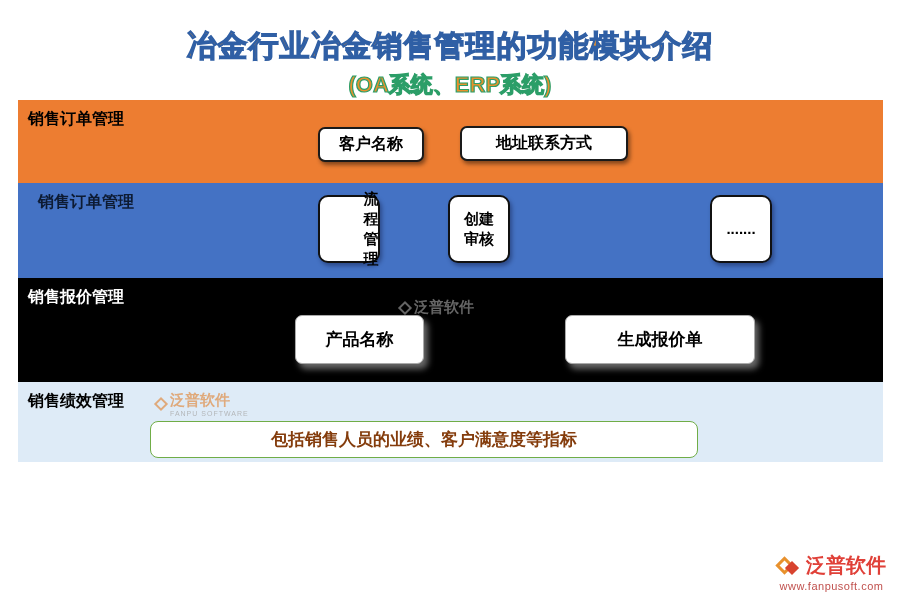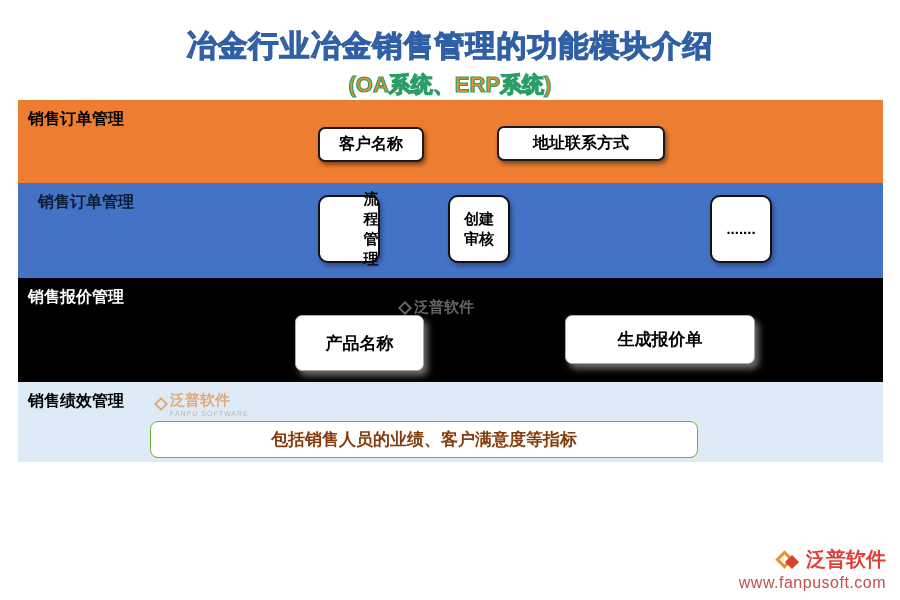--- a/index.html
+++ b/index.html
@@ -33,31 +33,31 @@
   .band3 .band-label { color:#ffffff; }
 
   
   .pill {
     position:absolute; background:#ffffff; color:#000000;
     display:flex; align-items:center; justify-content:center;
     font-weight:bold; font-size:16px; text-align:center;
   }
   
   .p1a { left:300px; top:27px; width:106px; height:35px; border:2px solid #1a1a1a; border-radius:7px; box-shadow:2px 3px 4px rgba(0,0,0,0.45); }
-  .p1b { left:479px; top:26px; width:168px; height:35px; border:2px solid #1a1a1a; border-radius:7px; box-shadow:2px 3px 4px rgba(0,0,0,0.45); }
+  .p1b { left:442px; top:26px; width:168px; height:35px; border:2px solid #1a1a1a; border-radius:7px; box-shadow:2px 3px 4px rgba(0,0,0,0.45); }
   
   .sq {
     top:12px; width:62px; height:68px;
     border:2px solid #111111; border-radius:10px;
     white-space:pre-line; line-height:1.35; font-size:15px;
     box-shadow:2px 3px 4px rgba(0,0,30,0.35);
   }
   .sq1 { left:300px;padding-left:44px; } .sq2 { left:430px; } .sq3 { left:565px; } .sq4 { left:692px; }
   
-  .p3a { left:277px; top:37px; width:129px; height:56px; border:1px solid #aaaaaa; border-radius:7px; font-size:17px; box-shadow:4px 5px 6px rgba(140,140,140,0.75); }
+  .p3a { left:277px; top:37px; width:129px; height:49px; border:1px solid #aaaaaa; border-radius:7px; font-size:17px; box-shadow:4px 5px 6px rgba(140,140,140,0.75); }
   .p3b { left:547px; top:37px; width:190px; height:49px; border:1px solid #aaaaaa; border-radius:7px; font-size:17px; box-shadow:4px 5px 6px rgba(140,140,140,0.75); }
   
   .p4 {
     left:132px; top:39px; width:548px; height:37px;
     border:1.5px solid #70AD47; border-radius:8px;
     color:#843C0C; font-size:17px;
   }
 
   
   .wm { position:absolute; display:flex; align-items:center; gap:4px; font-weight:bold; pointer-events:none; }
@@ -66,21 +66,21 @@
   .wm .wm-sub { display:block; font-size:7px; font-weight:normal; letter-spacing:1px; color:#aaaaaa; }
   .wm-diamond { width:10px; height:10px; border:2px solid currentColor; transform:rotate(45deg); display:inline-block; }
 
   
   .footer { position:absolute; right:14px; bottom:8px; text-align:center; }
   .footer-row { display:flex; align-items:center; justify-content:flex-end; gap:5px; }
   .logo-icon { position:relative; width:24px; height:24px; display:inline-block; }
   .logo-icon .d1 { position:absolute; left:1px; top:5px; width:13px; height:13px; border:3px solid #E8912D; transform:rotate(45deg); }
   .logo-icon .d2 { position:absolute; left:10px; top:9px; width:10px; height:10px; background:#D8432F; transform:rotate(45deg); }
   .footer-name { font-size:20px; font-weight:bold; color:#E04038; }
-  .footer-url  { font-size:16px; color:#C0504D; margin-top:1px; letter-spacing:0.5px; }
+  .footer-url  { font-size:11px; color:#C0504D; margin-top:1px; letter-spacing:0.5px; }
 </style>
 </head>
 <body>
 
 <div class="page">
 
   <div class="title">
     <div class="title-line1">冶金行业冶金销售管理的功能模块介绍</div>
     <div class="title-line2">(OA系统、ERP系统)</div>
   </div>

